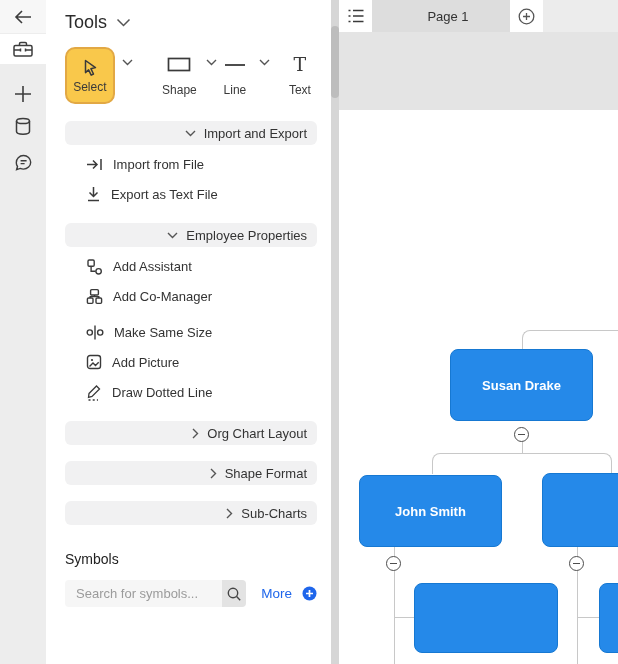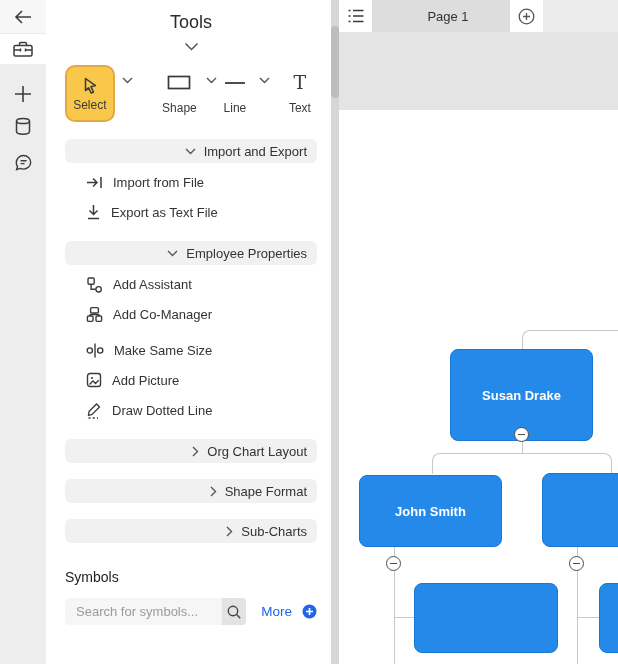--- a/index.html
+++ b/index.html
@@ -14,21 +14,21 @@
   .rail { position:absolute; left:0; top:0; width:46px; height:664px; background:#ededed; }
   .rail-btn { position:absolute; left:0; width:46px; display:flex; align-items:center; justify-content:center; cursor:pointer; }
   .rail-back { top:0; height:33px; background:#f7f7f7; }
   .rail-toolbox { top:34px; height:30px; background:#ffffff; }
   .rail-add { top:77px; height:34px; }
   .rail-data { top:109px; height:34px; }
   .rail-chat { top:146px; height:34px; }
 
   
   .panel { position:absolute; left:46px; top:0; width:285px; height:664px; background:#fff; padding:10px 14px 0 19px; }
-  .panel-title { display:flex; align-items:center; gap:9px; font-size:18px; font-weight:500; color:#2b2b2b; margin:2px 0 14px; cursor:pointer;flex-direction:column; }
+  .panel-title { display:flex; align-items:center; gap:9px; font-size:18px; font-weight:500; color:#2b2b2b; margin:2px 0 14px; cursor:pointer; }
 
   .toolbar { display:flex; align-items:flex-start; height:60px; margin-bottom:14px; }
   .tool-select { width:55px; height:57px; background:#f9c84b; border:2px solid #e2a844; border-radius:10px;
     display:flex; flex-direction:column; align-items:center; justify-content:center; gap:3px; cursor:pointer; }
   .tool-select .tool-label { font-size:12px; color:#3a3a3a; }
   .tool { display:flex; flex-direction:column; align-items:center; gap:11px; padding-top:10px; cursor:pointer; }
   .tool .tool-label { font-size:12px; color:#3a3a3a; }
   .tool-icon-slot { height:15px; display:flex; align-items:center; }
   .dd-chev { margin-top:12px; cursor:pointer; }
 
@@ -325,21 +325,21 @@
   <div class="cline" style="left:183px; top:330px; width:96px; height:19px; border-top-width:1.5px; border-left-width:1.5px; border-top-left-radius:8px;"></div>
   <div class="cline" style="left:183px; top:442px; width:0; height:11px; border-left-width:1.5px;"></div>
   <div class="cline" style="left:93px; top:453px; width:180px; height:21px; border-top-width:1.5px; border-left-width:1.5px; border-right-width:1.5px; border-top-left-radius:8px; border-top-right-radius:8px;"></div>
   <div class="cline" style="left:55px; top:547px; width:0; height:9px; border-left-width:1.5px;"></div>
   <div class="cline" style="left:55px; top:571px; width:0; height:93px; border-left-width:1.5px;"></div>
   <div class="cline" style="left:55px; top:617px; width:20px; height:0; border-top-width:1.5px;"></div>
   <div class="cline" style="left:238px; top:547px; width:0; height:9px; border-left-width:1.5px;"></div>
   <div class="cline" style="left:238px; top:571px; width:0; height:93px; border-left-width:1.5px;"></div>
   <div class="cline" style="left:238px; top:617px; width:22px; height:0; border-top-width:1.5px;"></div>
 
-  <div class="node" style="left:111px; top:349px; width:143px; height:92px;">
+  <div class="node" style="left:111px; top:349px; width:143px; height:72px;">
     <span>Susan Drake</span>
   </div>
   <div class="node" style="left:20px; top:475px; width:143px; height:72px;">
     <span>John Smith</span>
   </div>
   <div class="node" style="left:203px; top:473px; width:140px; height:74px;"></div>
   <div class="node" style="left:75px; top:583px; width:144px; height:70px;"></div>
   <div class="node" style="left:260px; top:583px; width:144px; height:70px;"></div>
 
   <div class="minus-btn" style="left:175px; top:427px;"></div>

